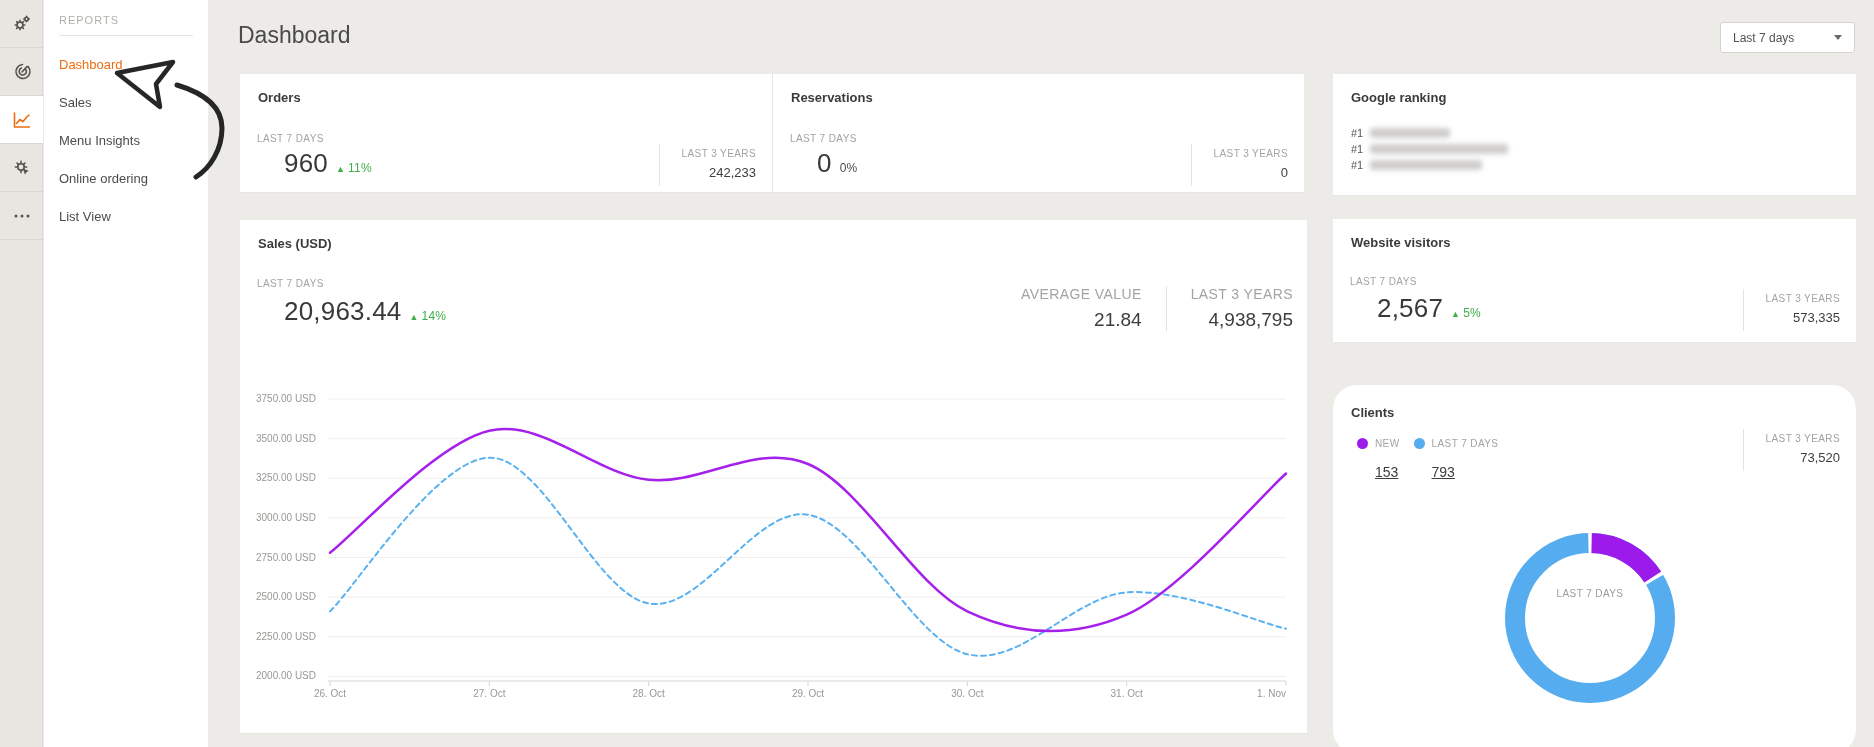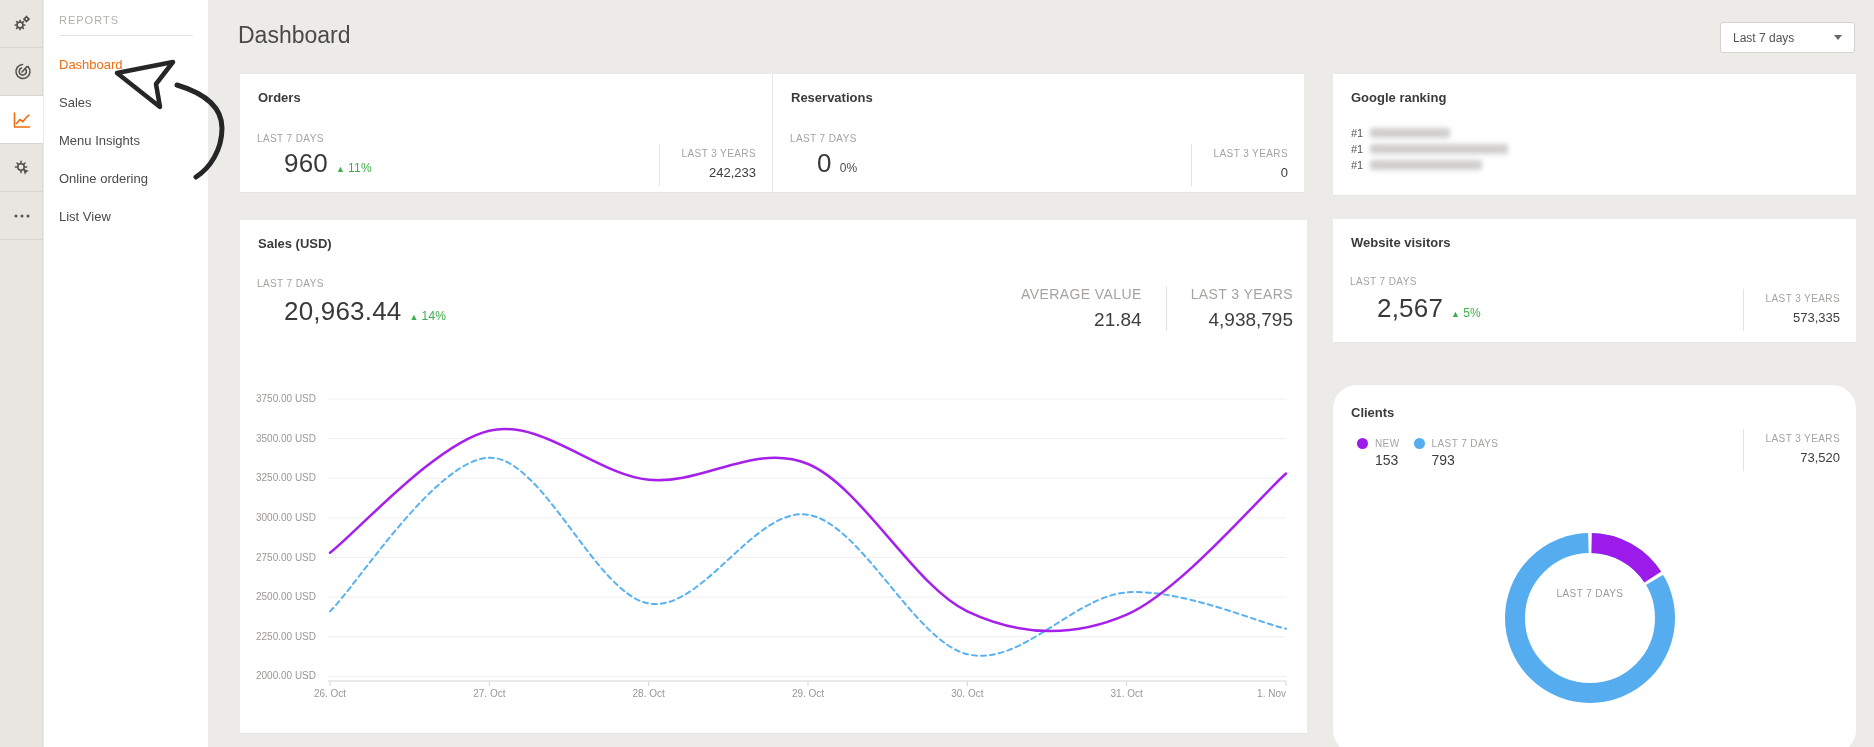--- a/index.html
+++ b/index.html
@@ -79,21 +79,21 @@
   .card-visitors .period-label { top:57px; }
   .card-visitors .big-value { top:74px; }
   .card-visitors .stat { top:70px; }
 
   .card-clients { left:1333px; top:385px; width:523px; height:369px;border-radius:24px; }
   .card-clients .card-title { top:20px; }
   .legend { position:absolute; left:24px; top:53px; display:flex; }
   .legend-item { margin-right:14px; }
   .legend-head { display:flex; align-items:center; font-size:10px; color:#a6a3a0; letter-spacing:.4px; }
   .legend-dot { width:11px; height:11px; border-radius:50%; margin-right:7px; }
-  .legend-value { font-size:14px; color:#3d3d3d; margin-top:3px; margin-left:18px; }
+  .legend-value { font-size:14px; color:#3d3d3d; margin-top:15px; margin-left:18px;text-decoration:underline; }
   .card-clients .stat { top:44px; }
   .donut-wrap { position:absolute; left:157px; top:133px; width:200px; height:200px; }
   .donut-center { position:absolute; left:157px; top:203px; width:200px; text-align:center; pointer-events:none; }
   .donut-center .dc-label { font-size:10px; color:#9e9b98; letter-spacing:.4px; }
   .donut-center .dc-value { font-family:"DejaVu Serif", serif; font-size:29px; color:#3c3c3c; margin-top:4px; }
 
   
   .axis-text { font-family:"Liberation Sans", sans-serif; font-size:10px; fill:#9a9794; }
 </style>
 </head>

